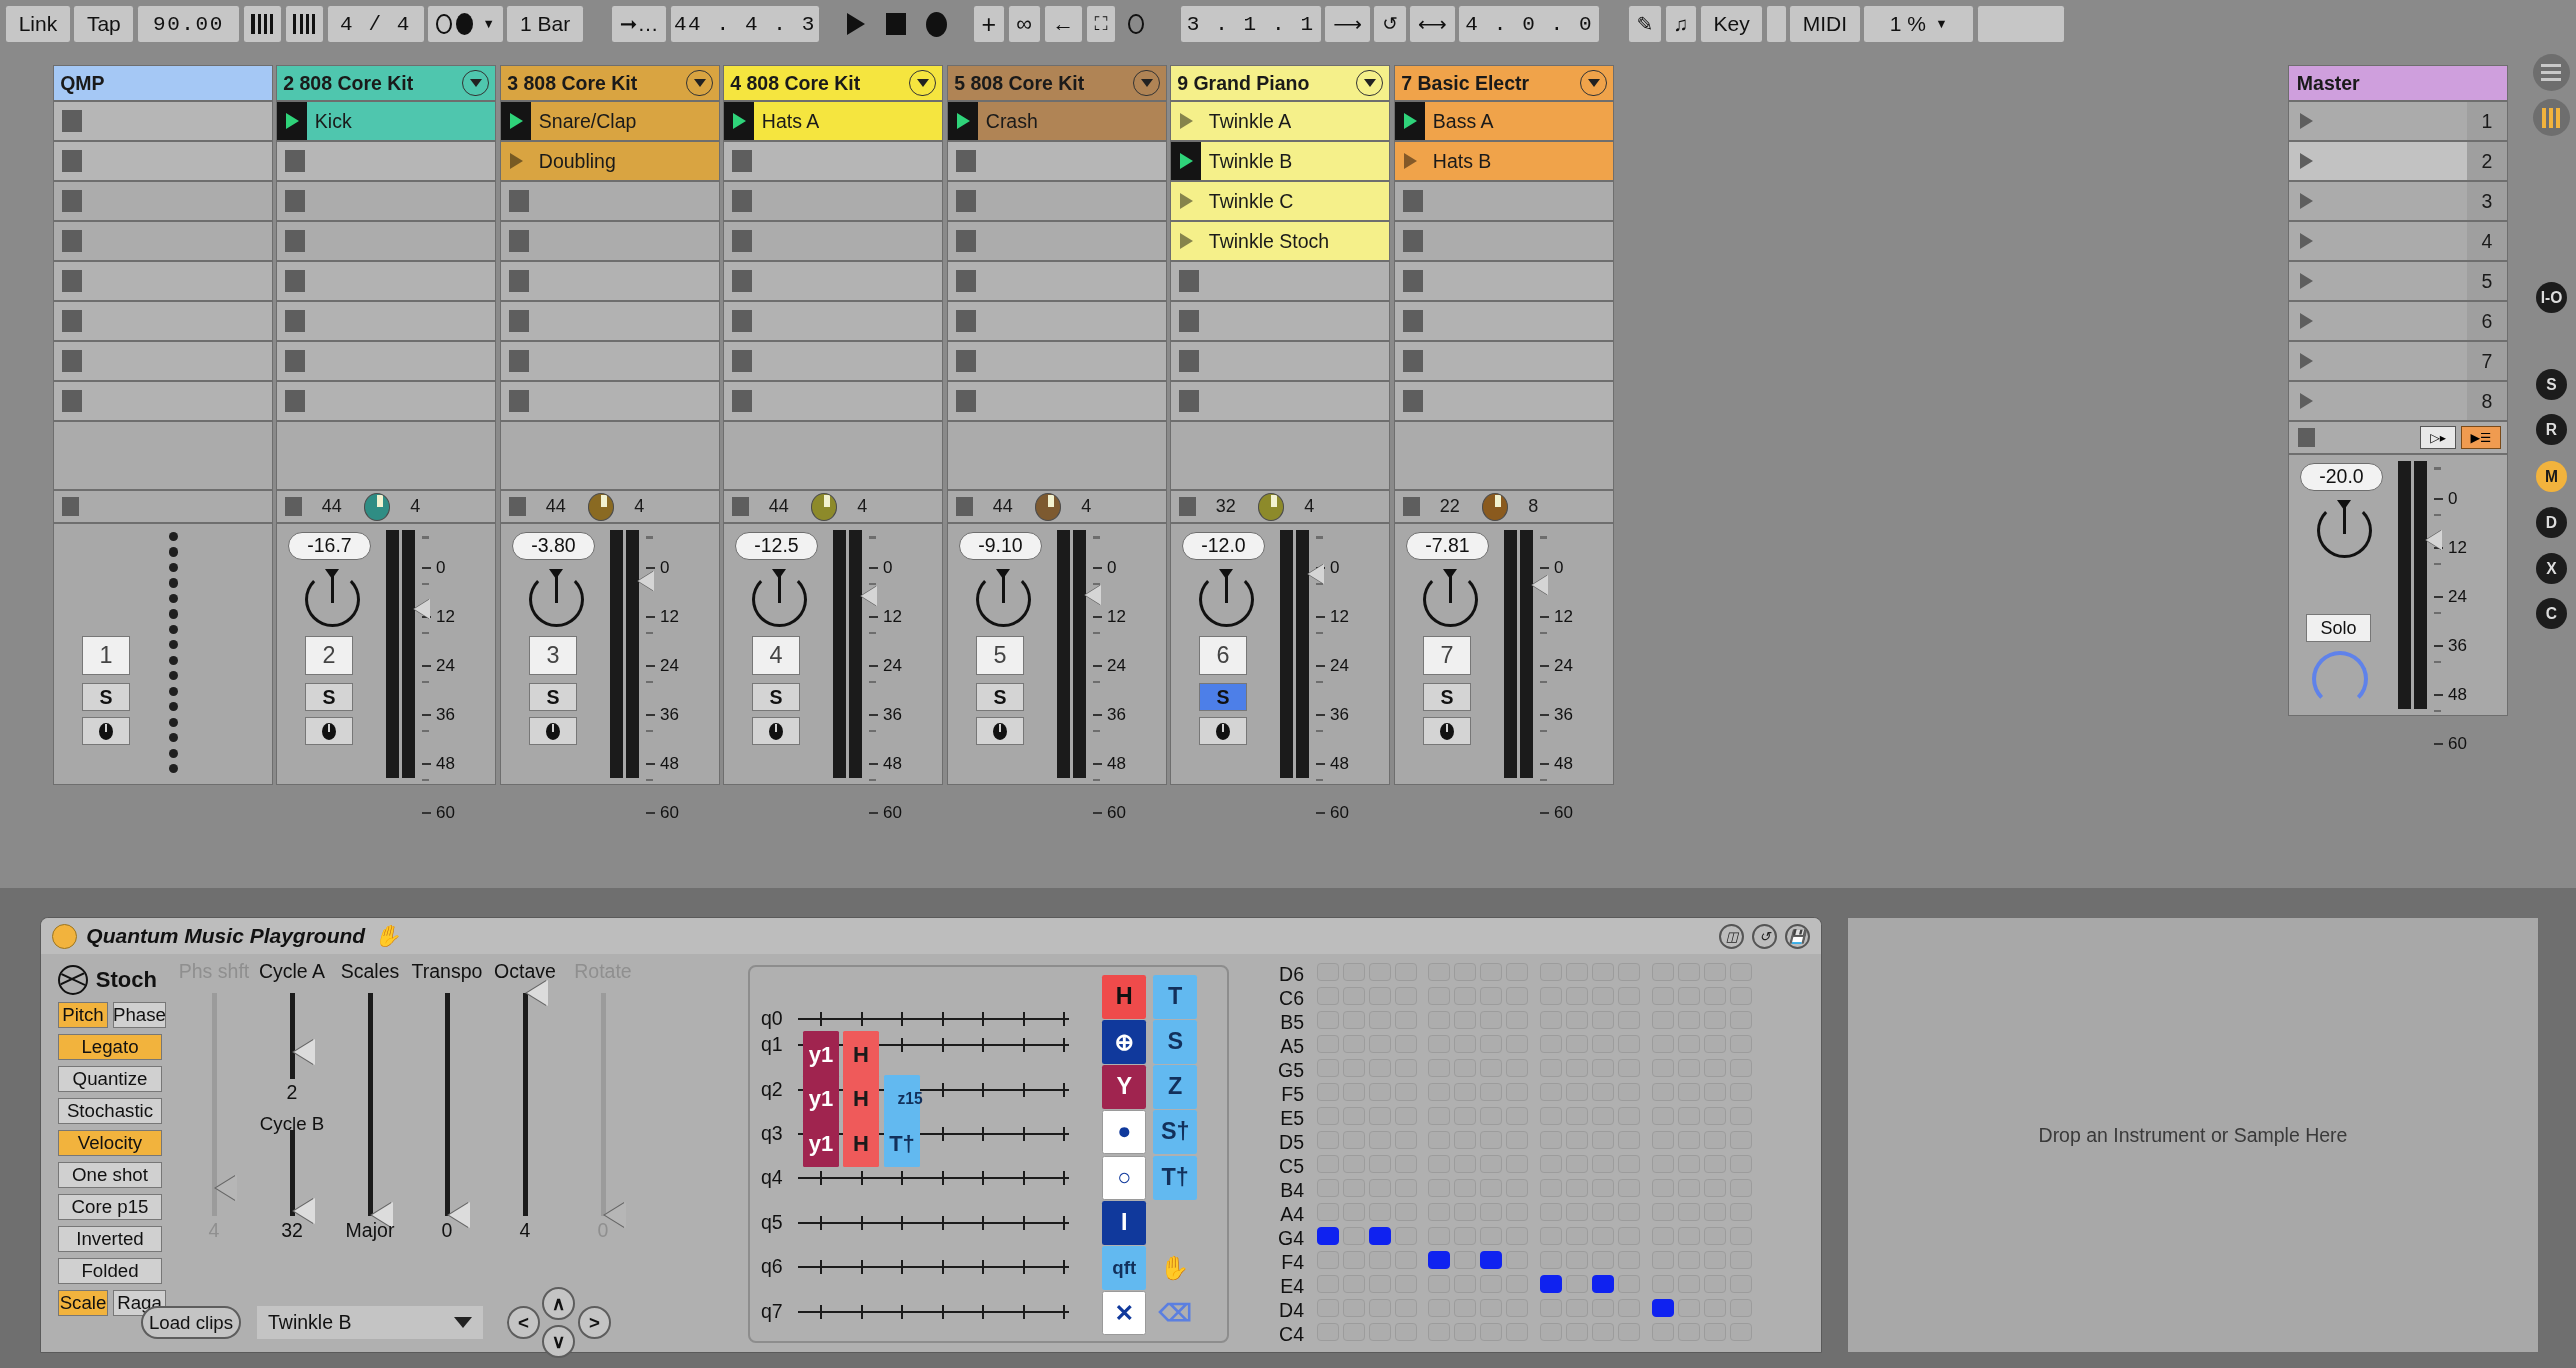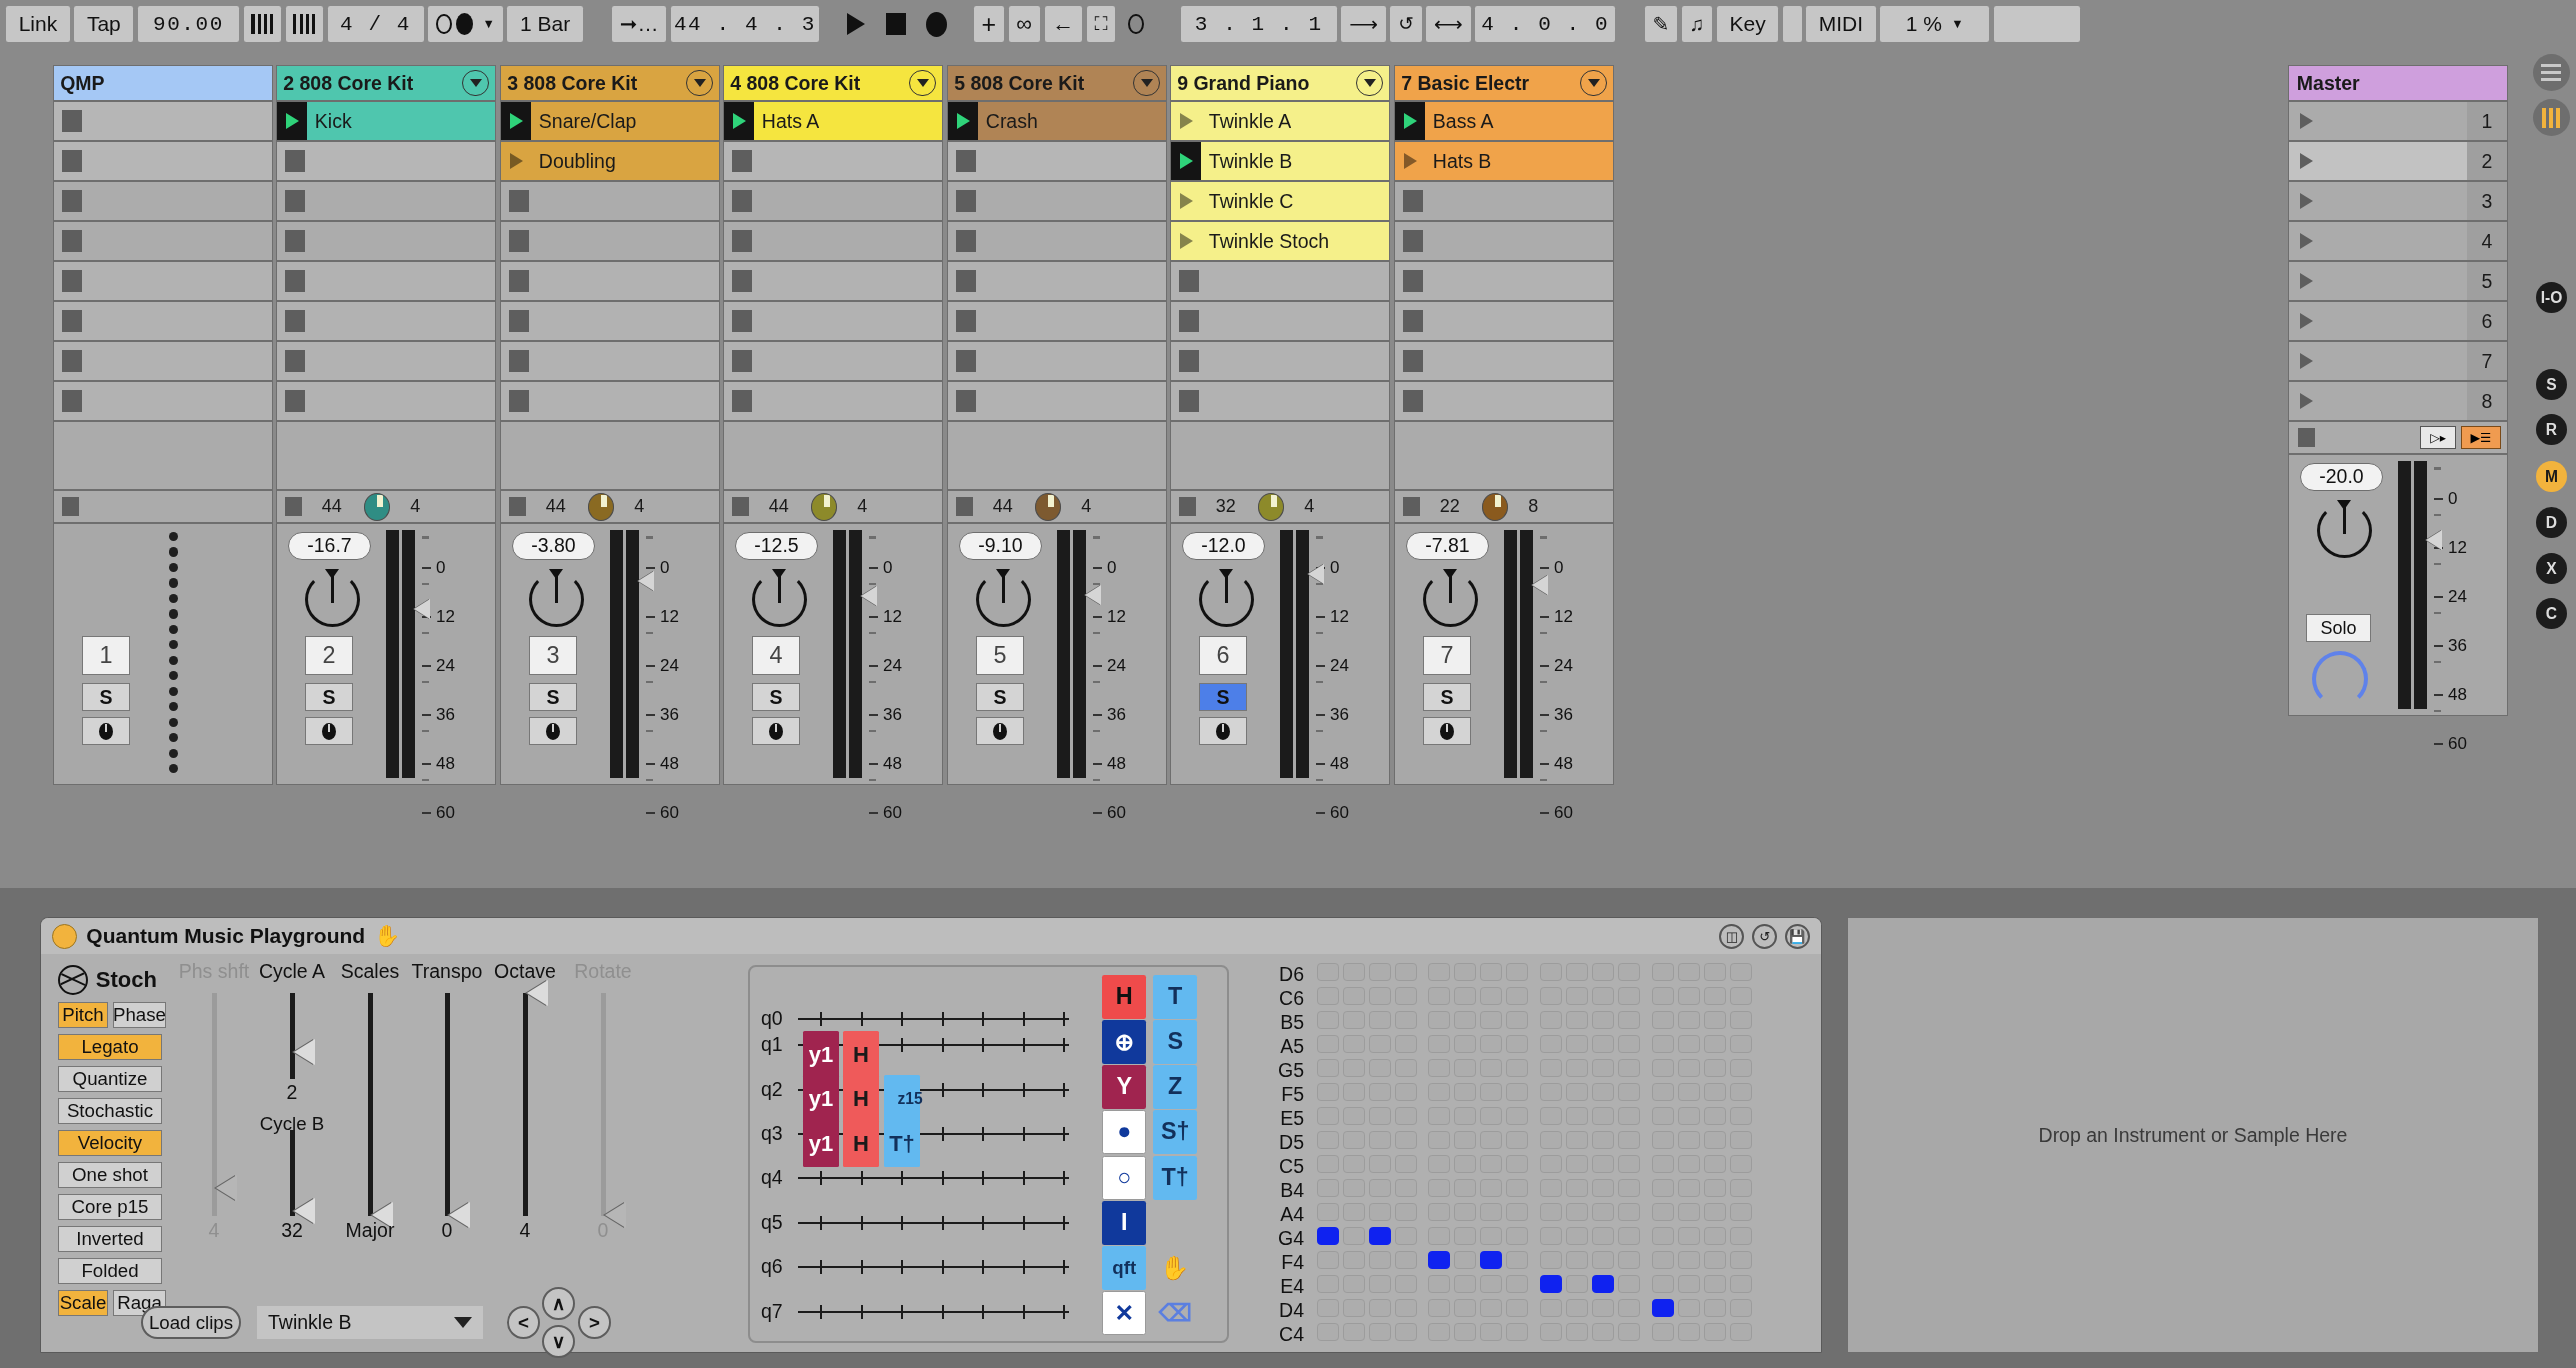--- a/index.html
+++ b/index.html
@@ -154,21 +154,21 @@
   #dotsL { position:absolute; left:17px; top:1090px; width:7.8px; }
   #dotsR { position:absolute; left:1835px; top:1090px; width:7.8px; }
 
   #qmp {
     position:absolute; left:40px; top:917px; width: 1782px; height: 436px;
     background:#b0b0b0; border-top-left-radius:7.8px; border-top-right-radius:7.8px;
     border:0.8px solid #5a5a5a;
   }
   #qmp-title {
     height: 36px; display:flex; align-items:center; gap:9.3px; padding:0 11px;
-    background:#bdbdbd; border-top-left-radius:7.8px; border-top-right-radius:7.8px;
+    background:#bdbdbd; border-top-left-radius:7.8px; border-top-right-radius:7.8px;font-style:italic;
   }
   .qmp-led { width:25px;height:25px;border-radius:50%;background:#f2b33d;border:1.6px solid #9a7420; }
   #qmp-title .t { font-size:21px; font-weight:bold; color:#111; }
   .hand { font-size:21px; color:#5b7fe0; }
   .title-icons { margin-left:auto; display:flex; gap:7.8px; }
   .ti { width:25px;height:25px;border-radius:50%;border:2.3px solid #555; display:flex;align-items:center;justify-content:center;font-size:13.2px;color:#222; }
 
   #qmp-body { position:absolute; left:0; top:36px; width:100%; height:400px; }
 
   
@@ -306,21 +306,21 @@
   <div class="tb-gap-sm"></div>
   <div class="tb sm" style="font-size:25px">+</div>
   <div class="tb sm" style="font-size:22px">∞</div>
   <div class="tb sm" style="font-size:22px">←</div>
   <div class="tb sm" style="font-size:18.7px">⛶</div>
   <div class="tb sm flat">
       <span class="oval-o"></span>
     </div>
 
   <div class="tb-gap"></div>
-  <div class="tb num" style="width:156px">3 . 1 . 1</div>
+  <div class="tb num" style="width:140px">3 . 1 . 1</div>
   <div class="tb sm" style="font-size:20px">⟶</div>
   <div class="tb sm" style="font-size:18.7px">↺</div>
   <div class="tb sm" style="font-size:20px">⟷</div>
   <div class="tb num" style="width:140px">4 . 0 . 0</div>
 
   <div class="tb-gap"></div>
   <div class="tb sm" style="font-size:20px">✎</div>
   <div class="tb sm" style="font-size:20px">♫</div>
   <div class="tb">Key</div>
   <div class="tb sm" style="width:18.7px"></div>

